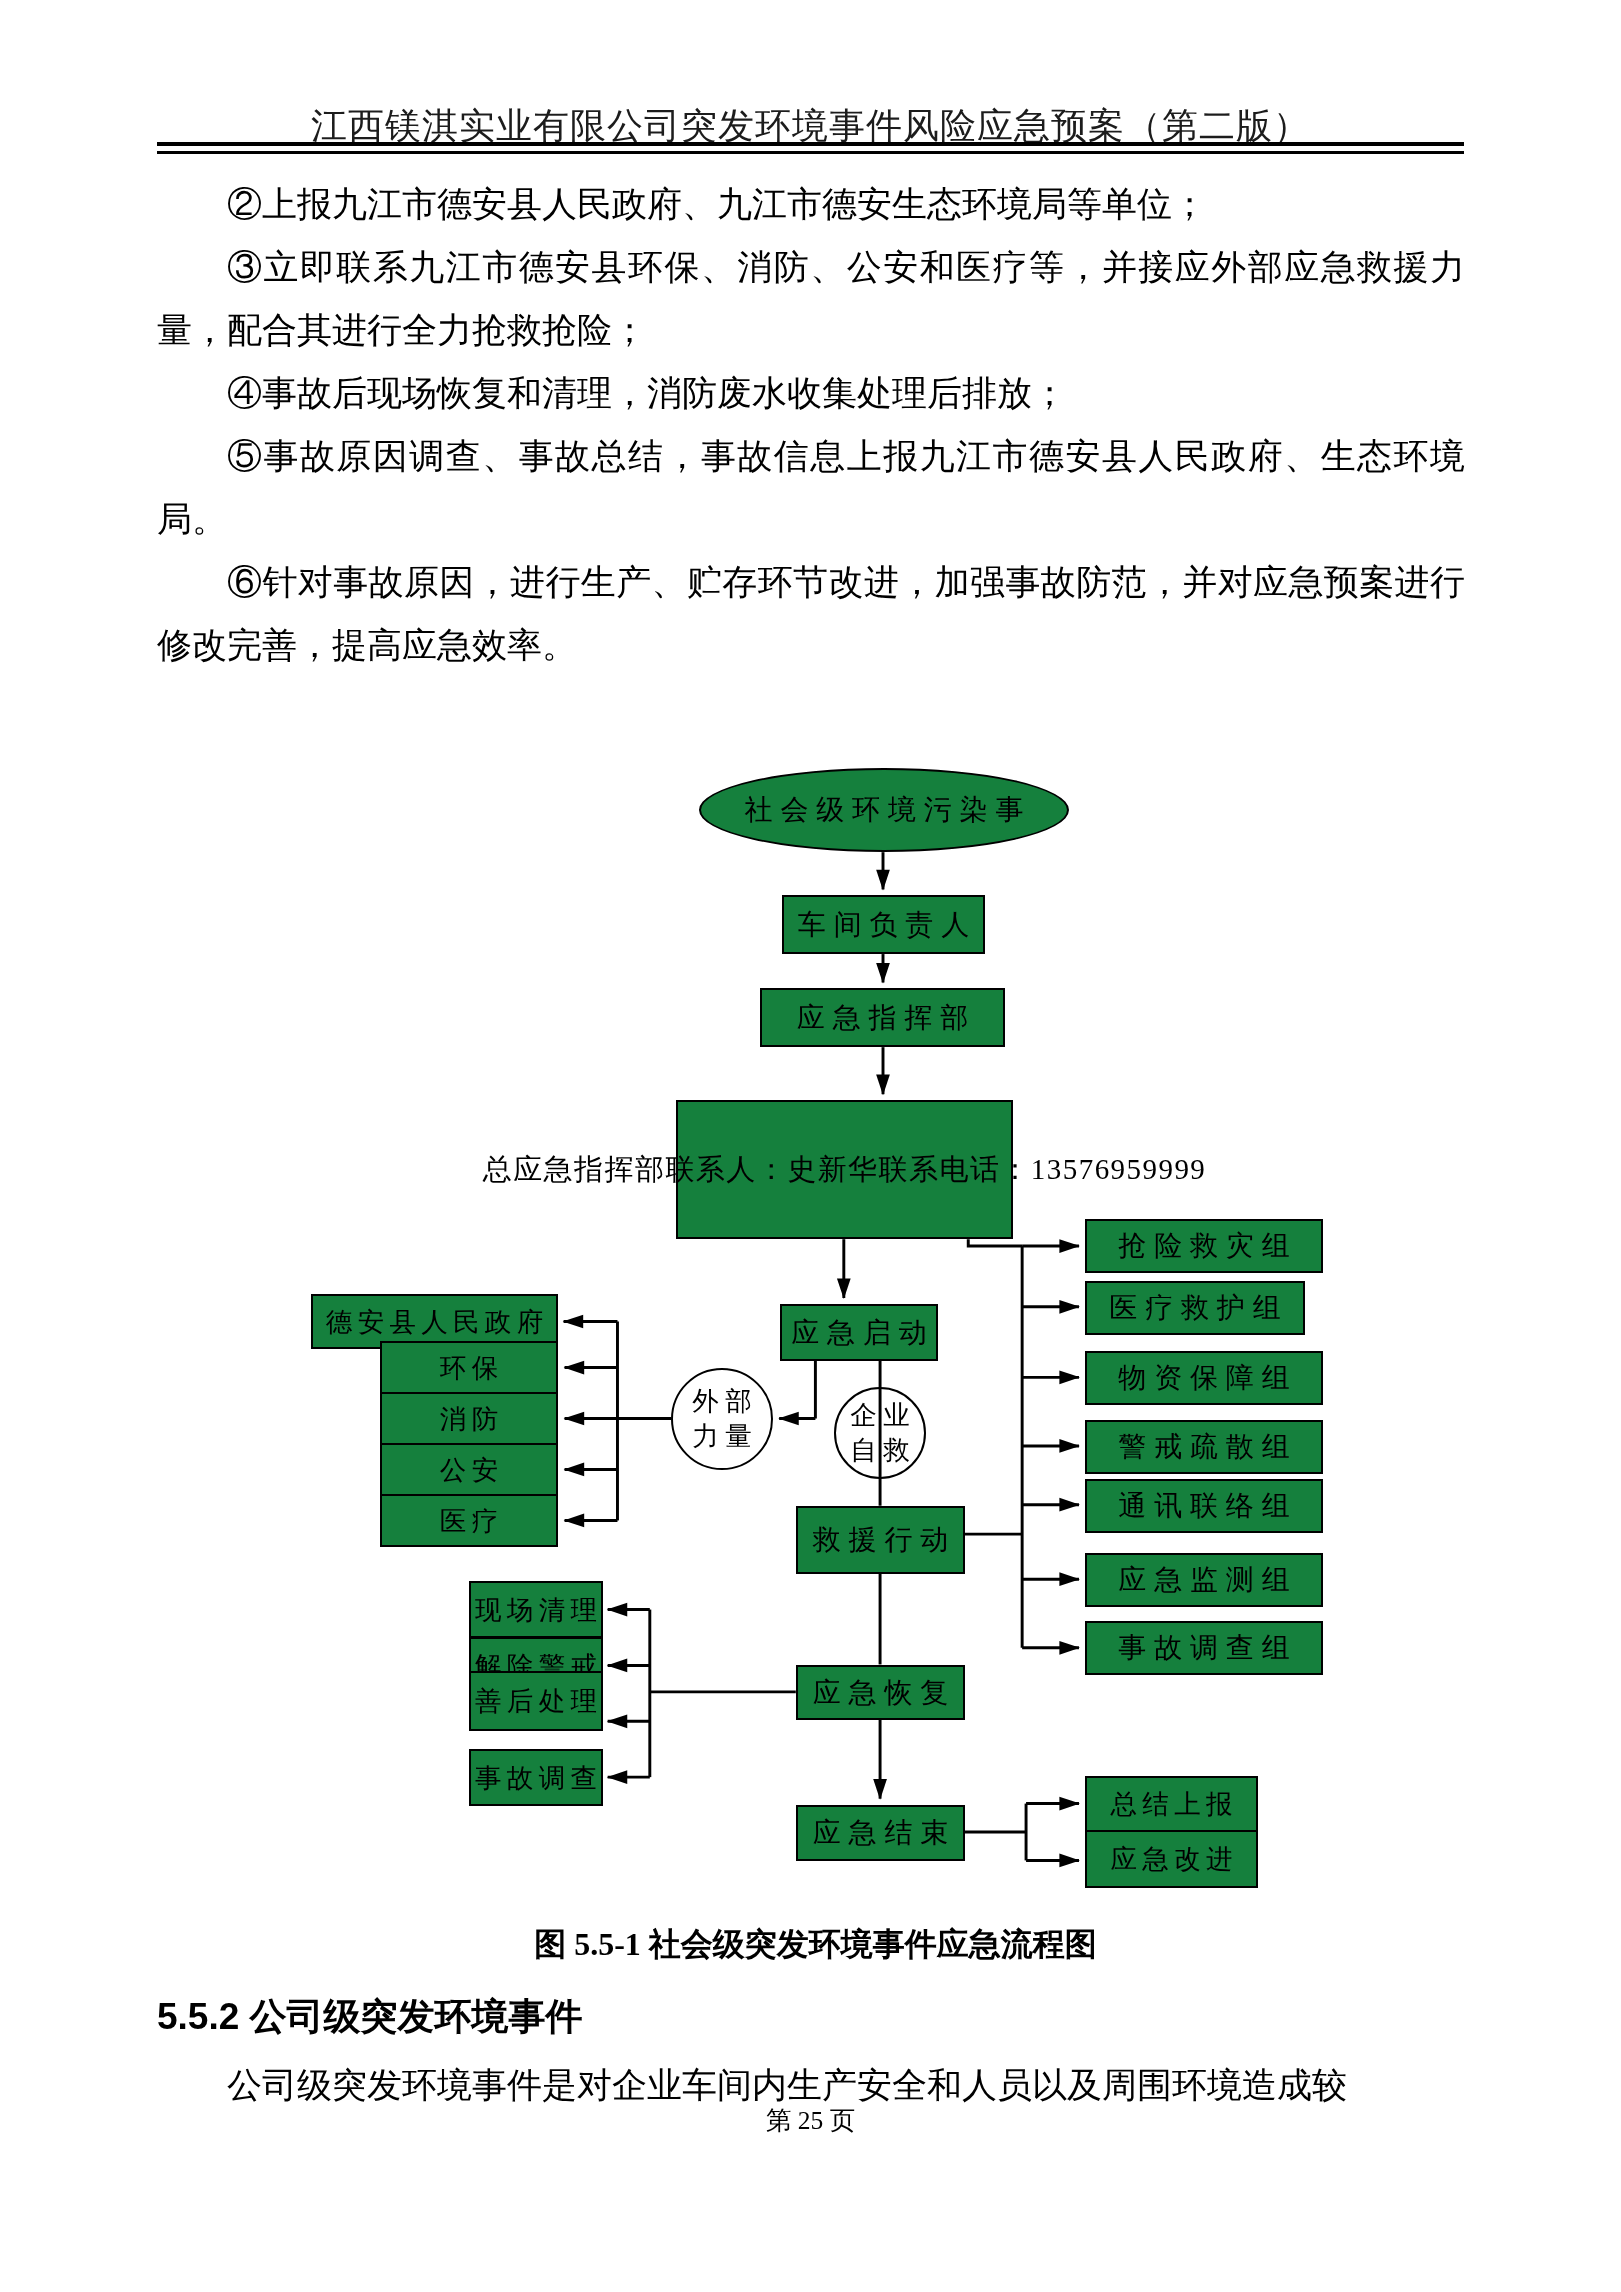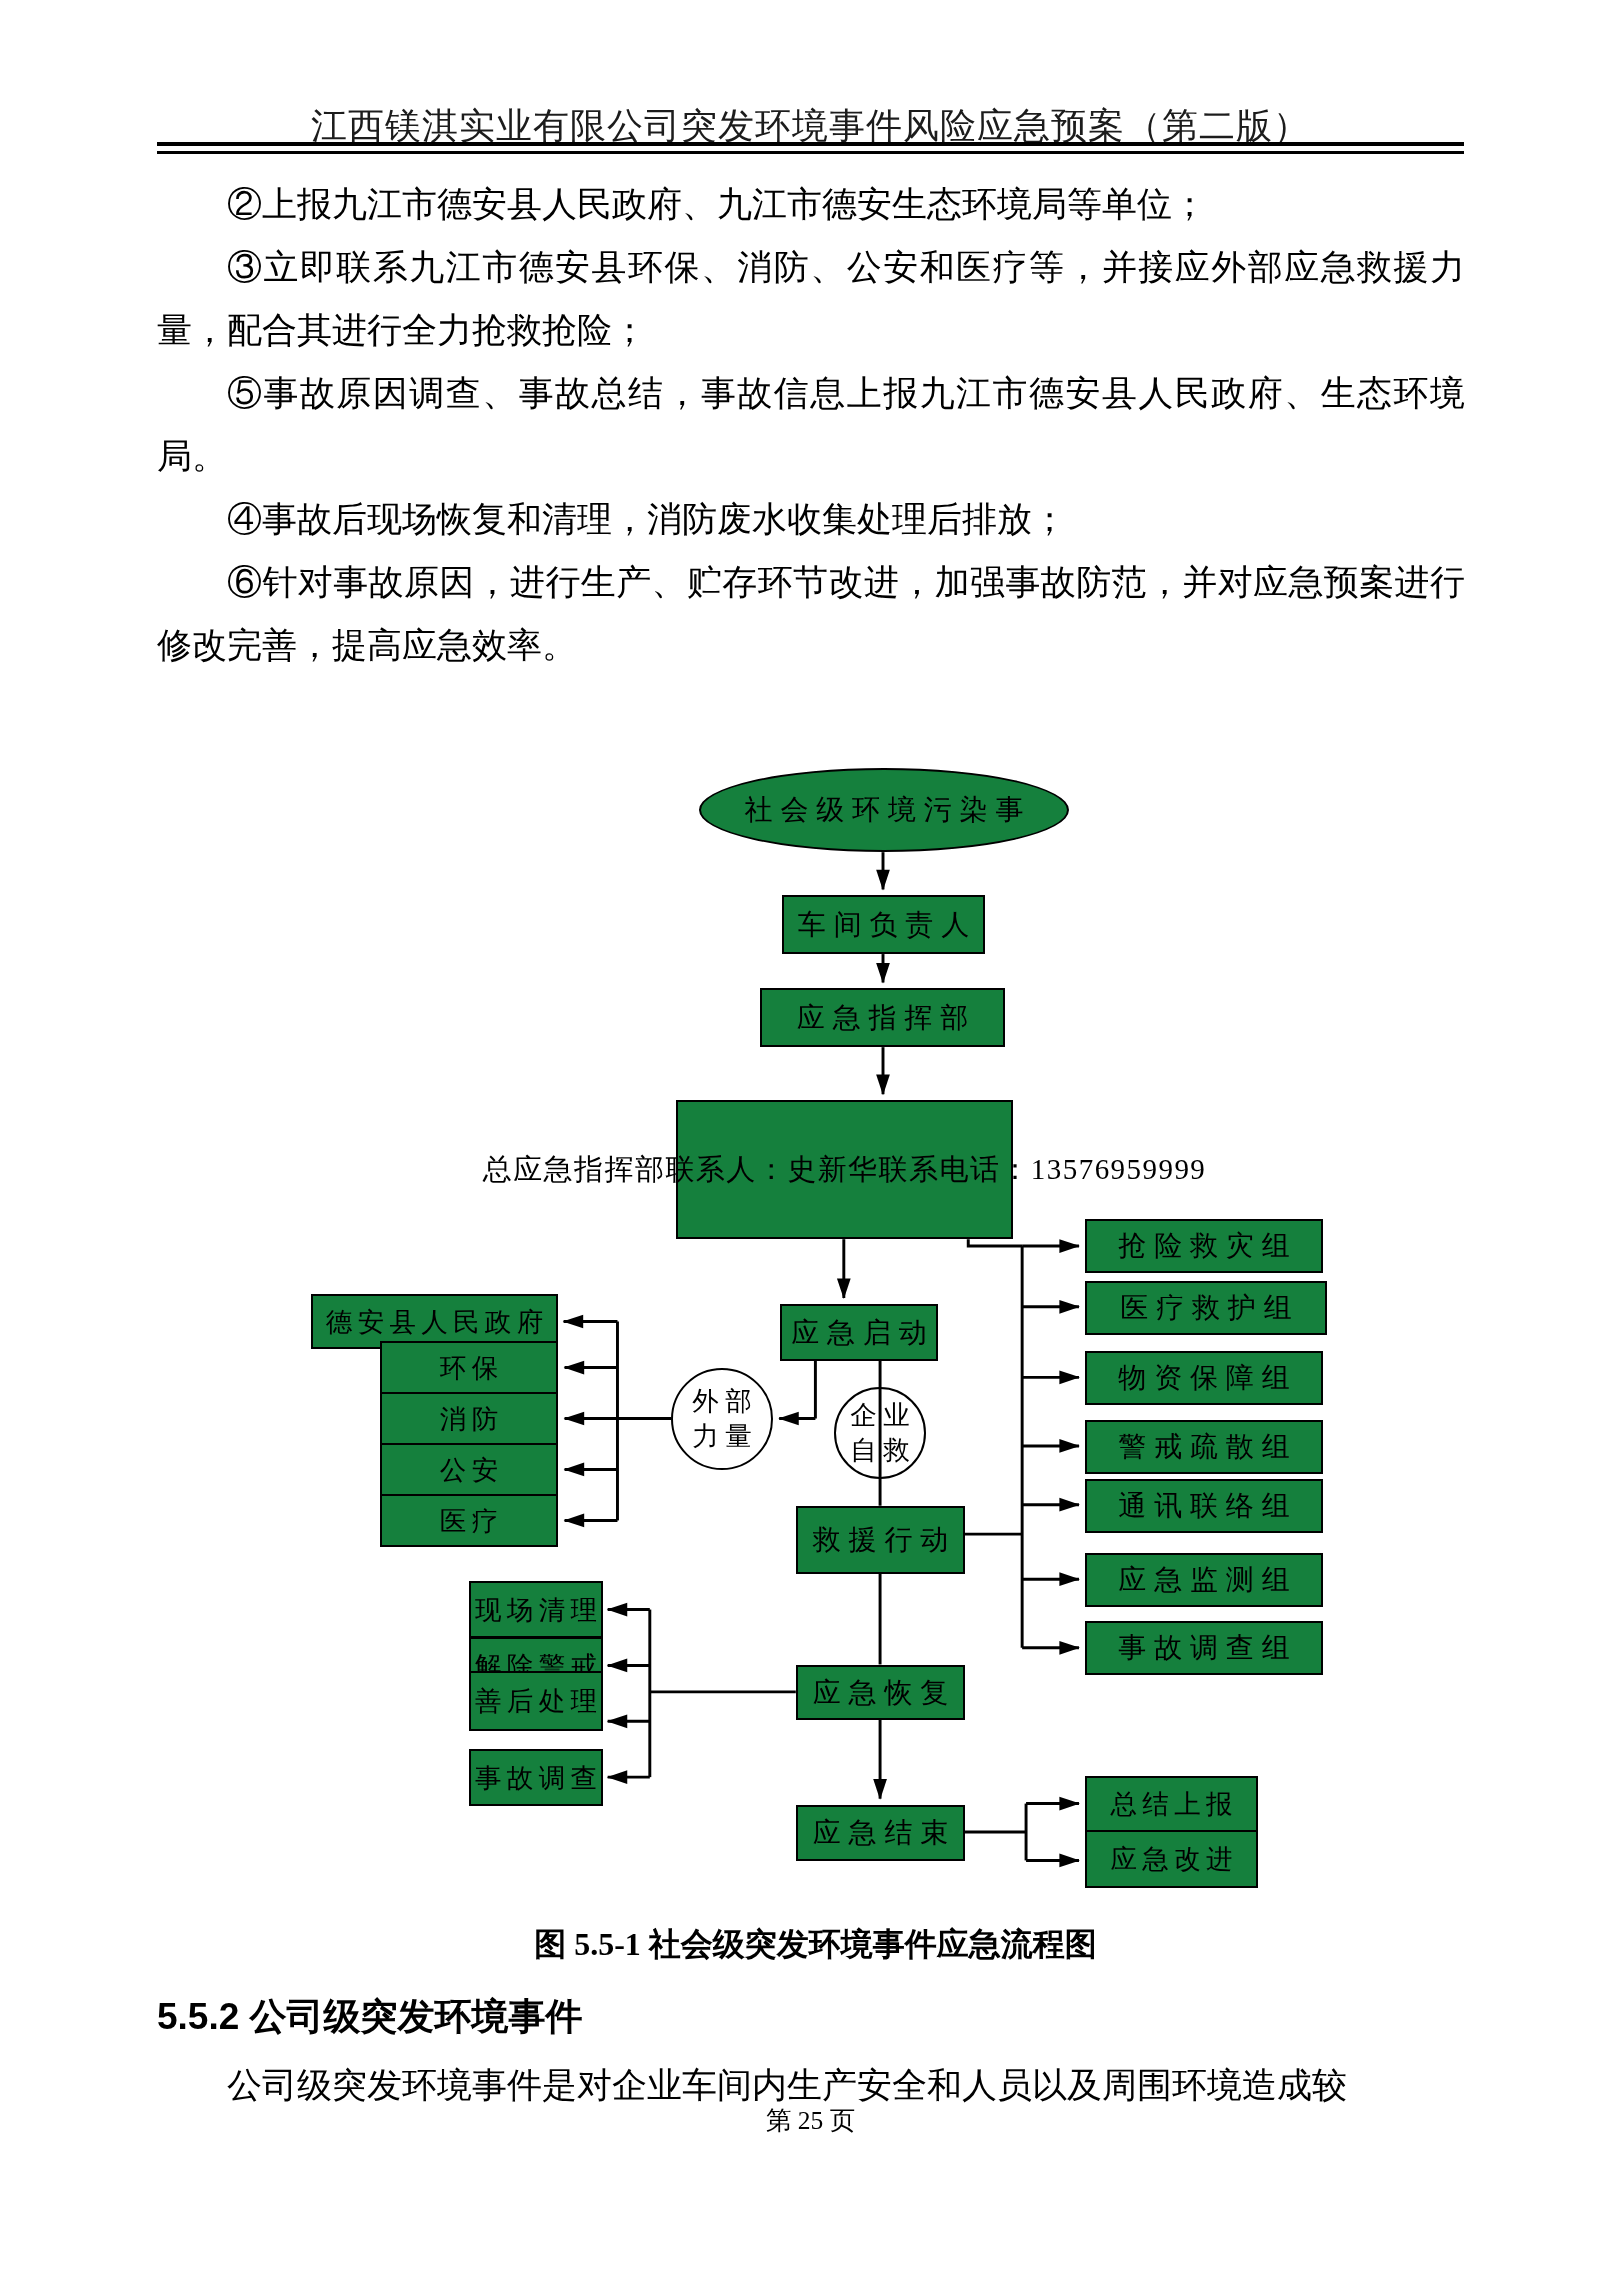--- a/index.html
+++ b/index.html
@@ -50,22 +50,22 @@
 <body>
 
 <div class="page">
 
   <div class="header-title">江西镁淇实业有限公司突发环境事件风险应急预案（第二版）</div>
   <div class="header-rule"></div>
 
   <div class="bodytext">
     <p>②上报九江市德安县人民政府、九江市德安生态环境局等单位；</p>
     <p>③立即联系九江市德安县环保、消防、公安和医疗等，并接应外部应急救援力量，配合其进行全力抢救抢险；</p>
+    <p>④事故后现场恢复和清理，消防废水收集处理后排放；</p>
     <p>⑤事故原因调查、事故总结，事故信息上报九江市德安县人民政府、生态环境局。</p>
-    <p>④事故后现场恢复和清理，消防废水收集处理后排放；</p>
     <p>⑥针对事故原因，进行生产、贮存环节改进，加强事故防范，并对应急预案进行修改完善，提高应急效率。</p>
   </div>
 
   <div class="flowchart">
     <svg class="fc-svg" width="1621" height="1166" viewBox="0 0 1654 1190">
       <defs>
         <marker id="ah" markerUnits="userSpaceOnUse" markerWidth="26" markerHeight="18" refX="21" refY="8" orient="auto">
           <path d="M1,1 L22,8 L1,15 z" fill="#000"></path>
         </marker>
       </defs>
@@ -144,21 +144,21 @@
     <div class="fc-box" style="left:796px;top:1042px;width:169px;height:56px">应急结束</div>
 
     <div class="fc-box fc-small" style="left:311px;top:531px;width:247px;height:55px">德安县人民政府</div>
 
     <div class="fc-box fc-small" style="left:380px;top:578px;width:178px;height:53px">环保</div>
     <div class="fc-box fc-small" style="left:380px;top:629px;width:178px;height:53px">消防</div>
     <div class="fc-box fc-small" style="left:380px;top:680px;width:178px;height:53px">公安</div>
     <div class="fc-box fc-small" style="left:380px;top:731px;width:178px;height:53px">医疗</div>
 
     <div class="fc-box" style="left:1085px;top:456px;width:238px;height:54px">抢险救灾组</div>
-    <div class="fc-box" style="left:1085px;top:518px;width:242px;height:54px">医疗救护组</div>
+    <div class="fc-box" style="left:1085px;top:518px;width:220px;height:54px">医疗救护组</div>
     <div class="fc-box" style="left:1085px;top:588px;width:238px;height:54px">物资保障组</div>
     <div class="fc-box" style="left:1085px;top:657px;width:238px;height:54px">警戒疏散组</div>
     <div class="fc-box" style="left:1085px;top:716px;width:238px;height:54px">通讯联络组</div>
     <div class="fc-box" style="left:1085px;top:790px;width:238px;height:54px">应急监测组</div>
     <div class="fc-box" style="left:1085px;top:858px;width:238px;height:54px">事故调查组</div>
 
     <div class="fc-box fc-small" style="left:469px;top:818px;width:134px;height:57px">现场清理</div>
     <div class="fc-box fc-small" style="left:469px;top:874px;width:134px;height:57px">解除警戒</div>
     <div class="fc-box fc-small" style="left:469px;top:908px;width:134px;height:60px">善后处理</div>
     <div class="fc-box fc-small" style="left:469px;top:986px;width:134px;height:57px">事故调查</div>

